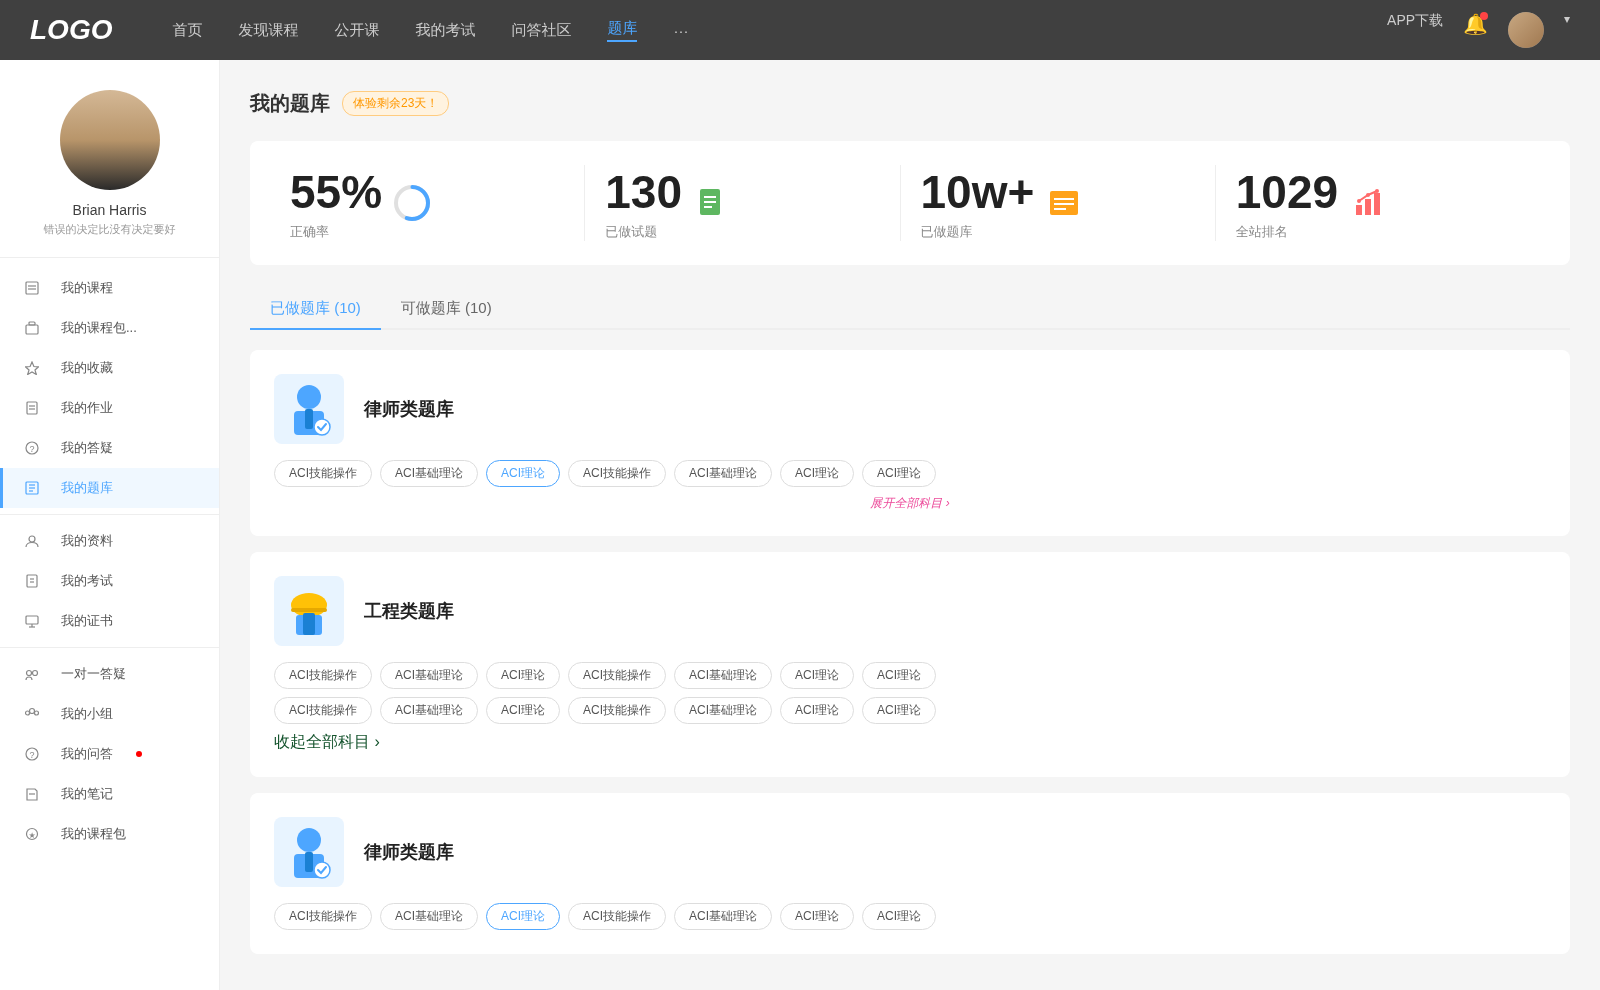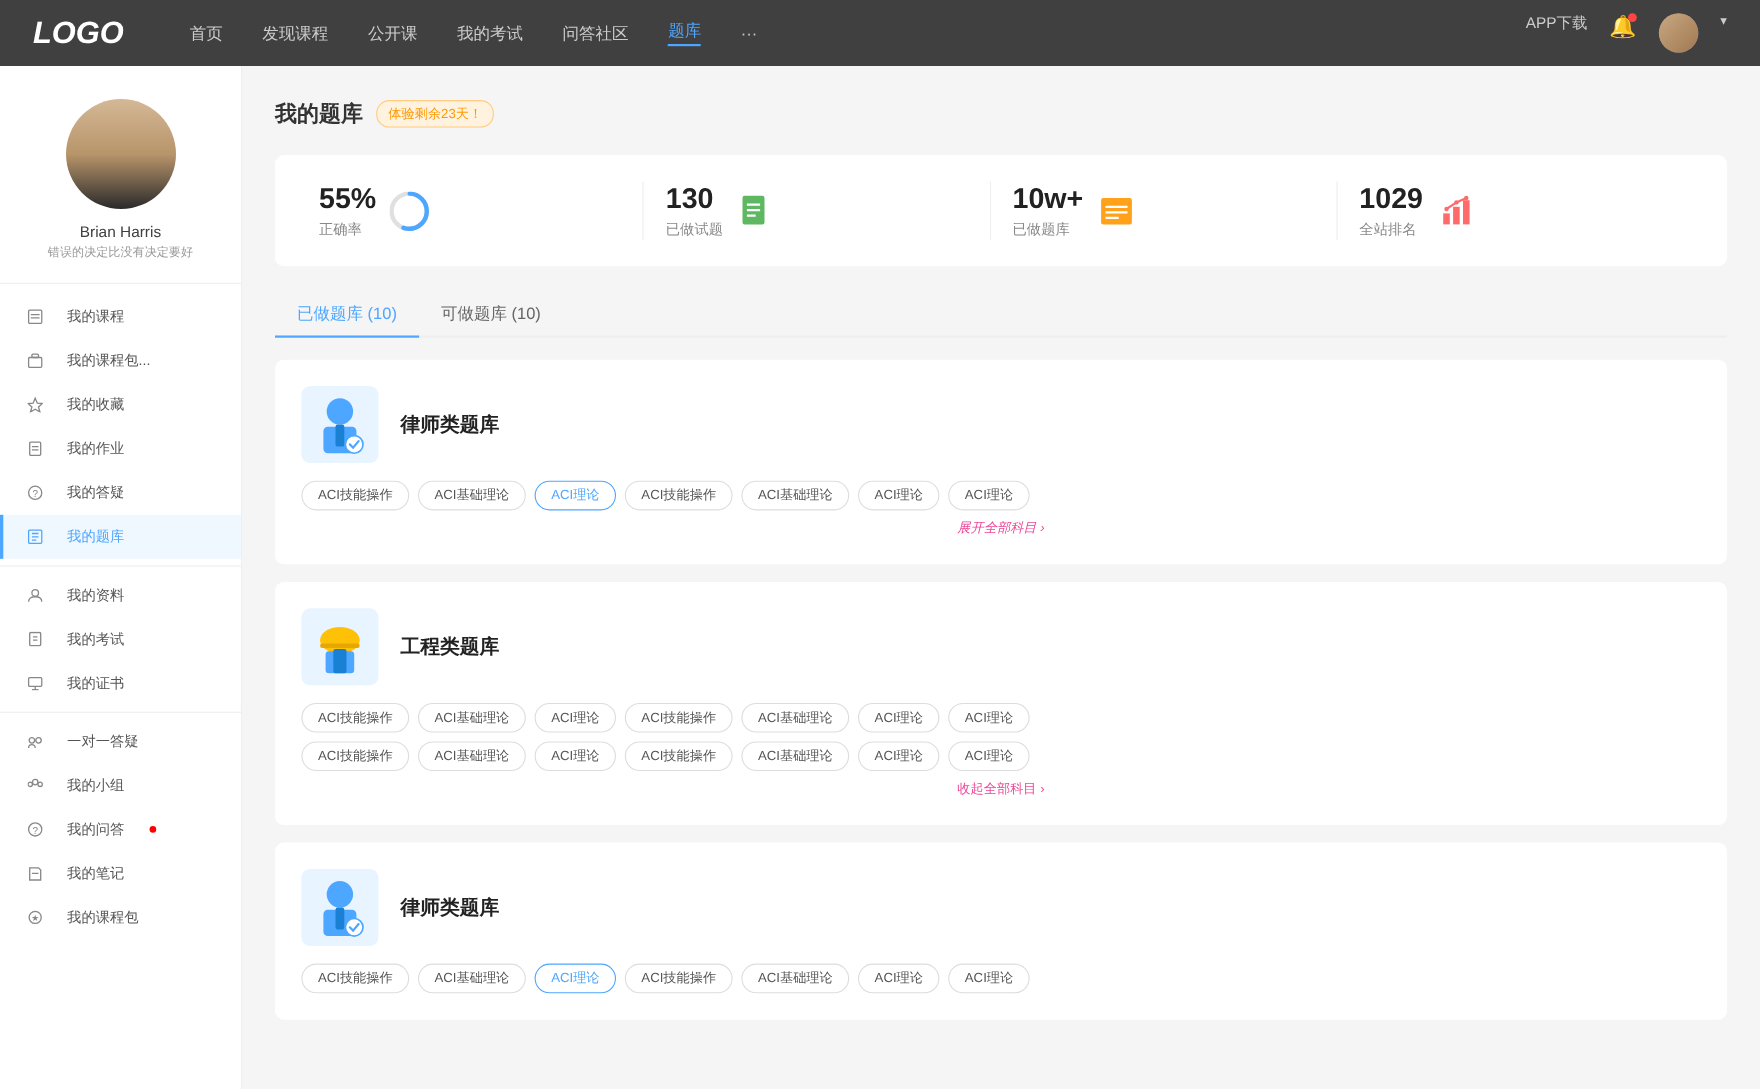--- a/index.html
+++ b/index.html
@@ -219,21 +219,21 @@
       flex: 1;
       display: flex;
       align-items: center;
       gap: 12px;
       padding: 0 20px;
       border-right: 1px solid #eee;
     }
     .stat-item:first-child { padding-left: 0; }
     .stat-item:last-child { border-right: none; }
     .stat-number {
-      font-size: 26px;
+      font-size: 46px;
       font-weight: 700;
       color: #222;
     }
     .stat-label {
       font-size: 13px;
       color: #888;
       margin-top: 4px;
     }
     .stat-icon {
       width: 36px; height: 36px;
@@ -322,24 +322,24 @@
     }
     .expand-link {
       font-size: 12px;
       color: #ec4899;
       cursor: pointer;
       text-align: center;
       margin-top: 8px;
       font-style: italic;
     }
     .collapse-link {
-      font-size: 12px;
-      color: #ec4899;
-      cursor: pointer;
-      text-align: center;
+      font-size: 16px;
+      color: #14532d;
+      cursor: pointer;
+      text-align: left;
       margin-top: 8px;
     }
 
     
     svg { display: inline-block; }
   </style>
 </head>
 <body>
 
 <header class="header">

